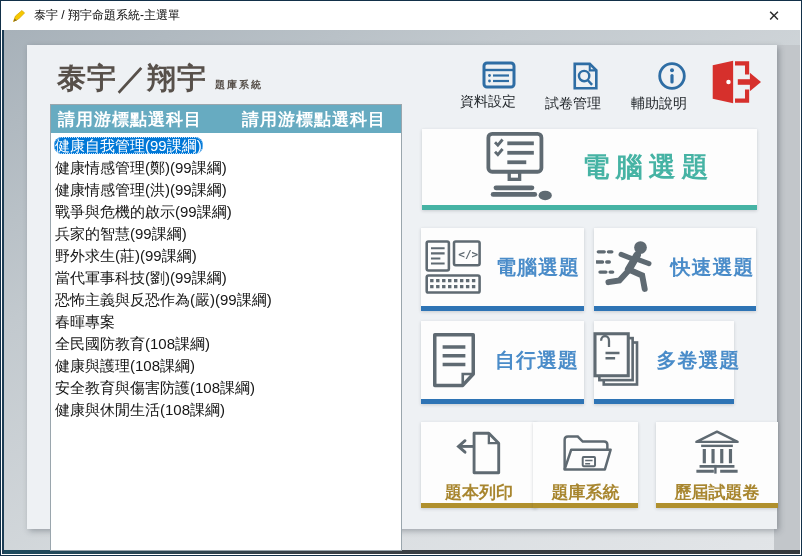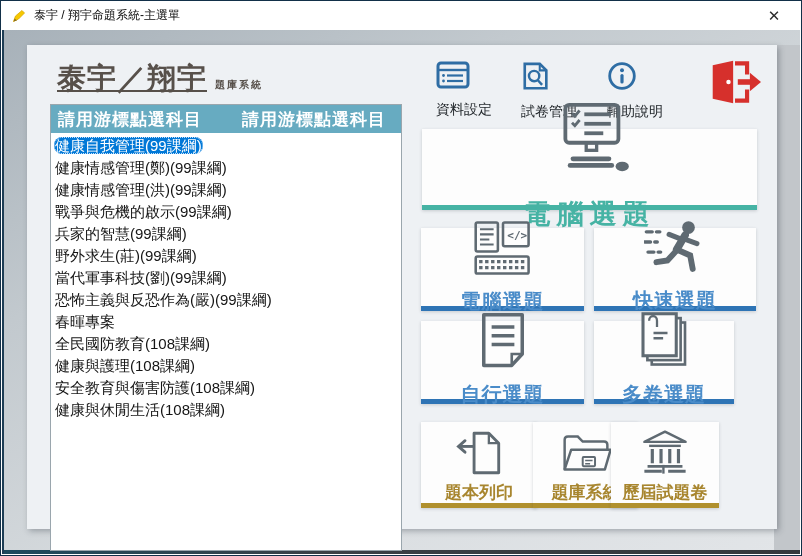--- a/index.html
+++ b/index.html
@@ -27,66 +27,66 @@
   .right-strip { position:absolute; top:15px; right:0; width:26px; bottom:0; background:#c2c6ca; }
   .bottom-edge { position:absolute; left:0; right:0; bottom:0; height:4px;
     background:linear-gradient(90deg,#1d4a5e 0%,#3a4046 40%,#34383c 100%); }
   
   .panel {
     position:absolute; left:23px; top:15px; width:750px; height:484px;
     background:#eef1f4; box-shadow:2px 2px 6px rgba(40,50,60,.35);
   }
   
   .brand { position:absolute; left:30px; top:14px; color:#57504a; white-space:nowrap; }
-  .brand .name { font-size:29px; font-weight:bold; letter-spacing:1px;text-decoration:underline; }
+  .brand .name { font-size:29px; font-weight:bold; letter-spacing:1px; }
   .brand .sub { font-size:10px; font-weight:bold; margin-left:8px; letter-spacing:2px; }
   
   .list-container {
     position:absolute; left:23px; top:59px; width:352px; height:447px;
     border:1px solid #9aa6ad; background:#fff;
   }
   .list-header {
     height:28px; background:#67abc1; color:#fff; font-size:17px; font-weight:bold;
     display:flex; align-items:center; gap:40px; padding-left:7px;
     letter-spacing:1px; white-space:nowrap; overflow:hidden;
   }
   .listbox { padding-top:2px; }
   .list-item { font-size:15px; line-height:22px; padding:0 3px; color:#151515; white-space:nowrap; cursor:default; }
   .list-item span { padding:0 1px; }
   .list-item.selected span {
     background:#0078d7; color:#fff; outline:1px dotted #bfe0ff; outline-offset:-1px;border-radius:8px;
   }
   
   .tool {
     position:absolute; top:16px; width:80px; display:flex; flex-direction:column;
-    align-items:flex-start; gap:12px; cursor:default;
+    align-items:flex-end; gap:4px; cursor:default;
   }
   .tool .lbl { font-size:14px; color:#23282c; white-space:nowrap; }
   .exit-btn { position:absolute; left:682px; top:12px; width:52px; height:52px; cursor:default; }
   
   .btn {
     position:absolute; background:#fdfdfd; box-shadow:0 1px 3px rgba(60,70,80,.22);
-    display:flex; align-items:center; justify-content:center; cursor:default;flex-direction:column;
+    display:flex; align-items:center; justify-content:center; cursor:default;
   }
   .btn .cap { white-space:nowrap; }
   .btn-primary { left:395px; top:84px; width:335px; height:81px; border-bottom:5px solid #46b3a4; gap:22px; }
   .btn-primary .cap { color:#46b3a4; font-size:27px; font-weight:bold; letter-spacing:6px; }
   .btn-mid { width:163px; height:83px; border-bottom:5px solid #2e74b5; gap:13px; }
   .btn-mid .cap { color:#4a8cc9; font-size:20px; font-weight:bold; letter-spacing:1px; }
   .btn-simple { left:394px; top:183px; }
   .btn-quick  { left:567px; top:183px; width:162px; }
   .btn-self   { left:394px; top:276px; }
   .btn-multi  { left:567px; top:276px; width:140px; }
   .two-line { display:flex; flex-direction:column; line-height:25px; }
   .btn-low { top:377px; width:116px; height:86px; border-bottom:5px solid #b0902d;
     flex-direction:column; gap:5px; padding-top:8px; }
   .btn-low .cap { color:#a8862f; font-size:17px; font-weight:bold; }
   .btn-print   { left:394px; }
   .btn-efile   { left:506px; width:105px; }
-  .btn-history { left:584px; width:108px; }
+  .btn-history { left:629px; width:122px; }
   svg { display:block; }
 </style>
 </head>
 <body>
 
 <div class="window">
 
   <div class="titlebar">
     <span>
       <svg width="16" height="16" viewBox="0 0 16 16">

